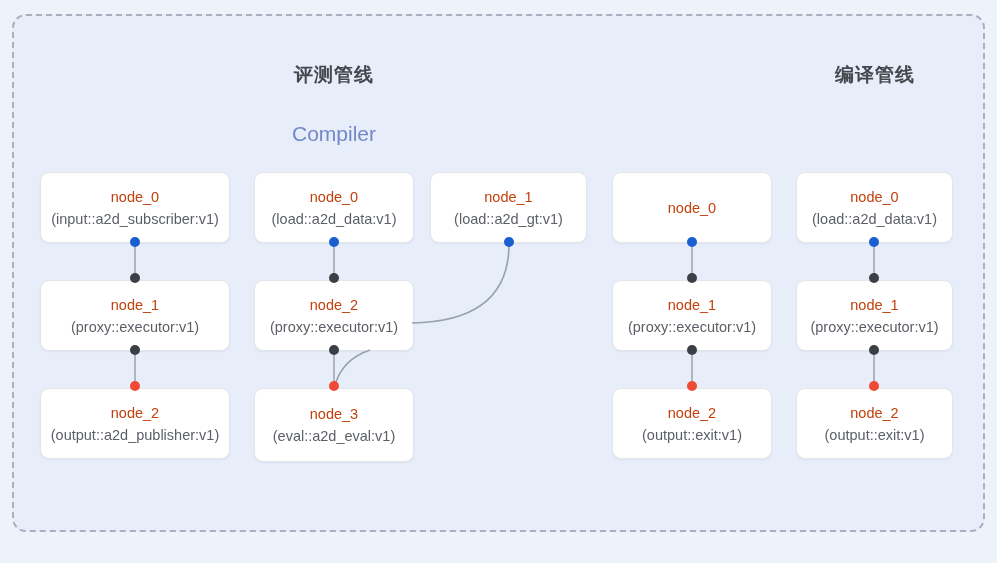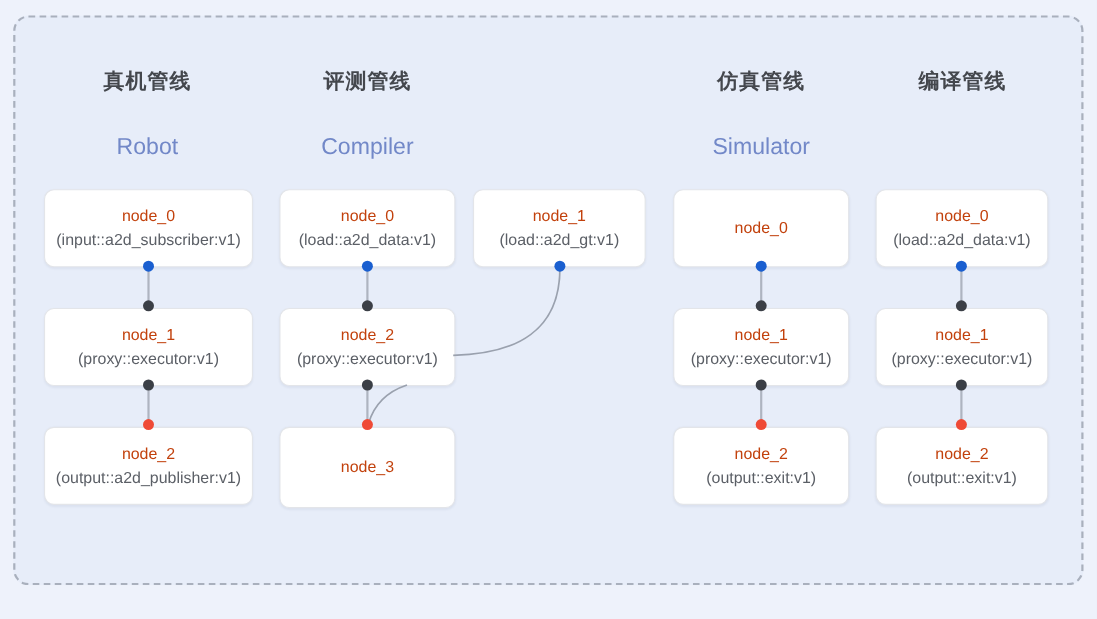--- a/index.html
+++ b/index.html
@@ -124,34 +124,26 @@
     stroke-width: 1.6;
   }
 </style>
 </head>
 <body>
 
 <div id="canvas">
 
   <div class="group-frame"></div>
 
-  <div class="col-head" style="left:34px; top:62px; width:200px;">
-    <div class="col-title-cn">真机管线</div>
-    <div class="col-title-en">Robot</div>
-  </div>
 
   <div class="col-head" style="left:234px; top:62px; width:200px;">
     <div class="col-title-cn">评测管线</div>
     <div class="col-title-en">Compiler</div>
   </div>
 
-  <div class="col-head" style="left:592px; top:62px; width:200px;">
-    <div class="col-title-cn">仿真管线</div>
-    <div class="col-title-en">Simulator</div>
-  </div>
 
   <div class="col-head" style="left:775px; top:62px; width:200px;">
     <div class="col-title-cn">编译管线</div>
   </div>
 
   <svg id="curves" viewBox="0 0 997 563">
     <path d="M 509 244 C 509 300 470 322 412 323"></path>
     <path d="M 370 350 C 352 356 340 368 335 385"></path>
   </svg>
 
@@ -193,20 +185,21 @@
   <div class="node-card" style="left:254px; top:280px; width:160px; height:71px;">
     <div class="node-name">node_2</div>
     <div class="node-type">(proxy::executor:v1)</div>
   </div>
   <div class="link-v" style="left:334px; top:350px; height:36px;"></div>
   <div class="port black" style="left:334px; top:350px;"></div>
   <div class="port red" style="left:334px; top:386px;"></div>
 
   <div class="node-card" style="left:254px; top:388px; width:160px; height:74px;">
     <div class="node-name">node_3</div>
+    <div class="node-type">(eval::a2d_eval:v1)</div>
   </div>
 
   <div class="node-card" style="left:612px; top:172px; width:160px; height:71px;">
     <div class="node-name">node_0</div>
   </div>
   <div class="link-v" style="left:692px; top:242px; height:36px;"></div>
   <div class="port blue" style="left:692px; top:242px;"></div>
   <div class="port black" style="left:692px; top:278px;"></div>
 
   <div class="node-card" style="left:612px; top:280px; width:160px; height:71px;">

